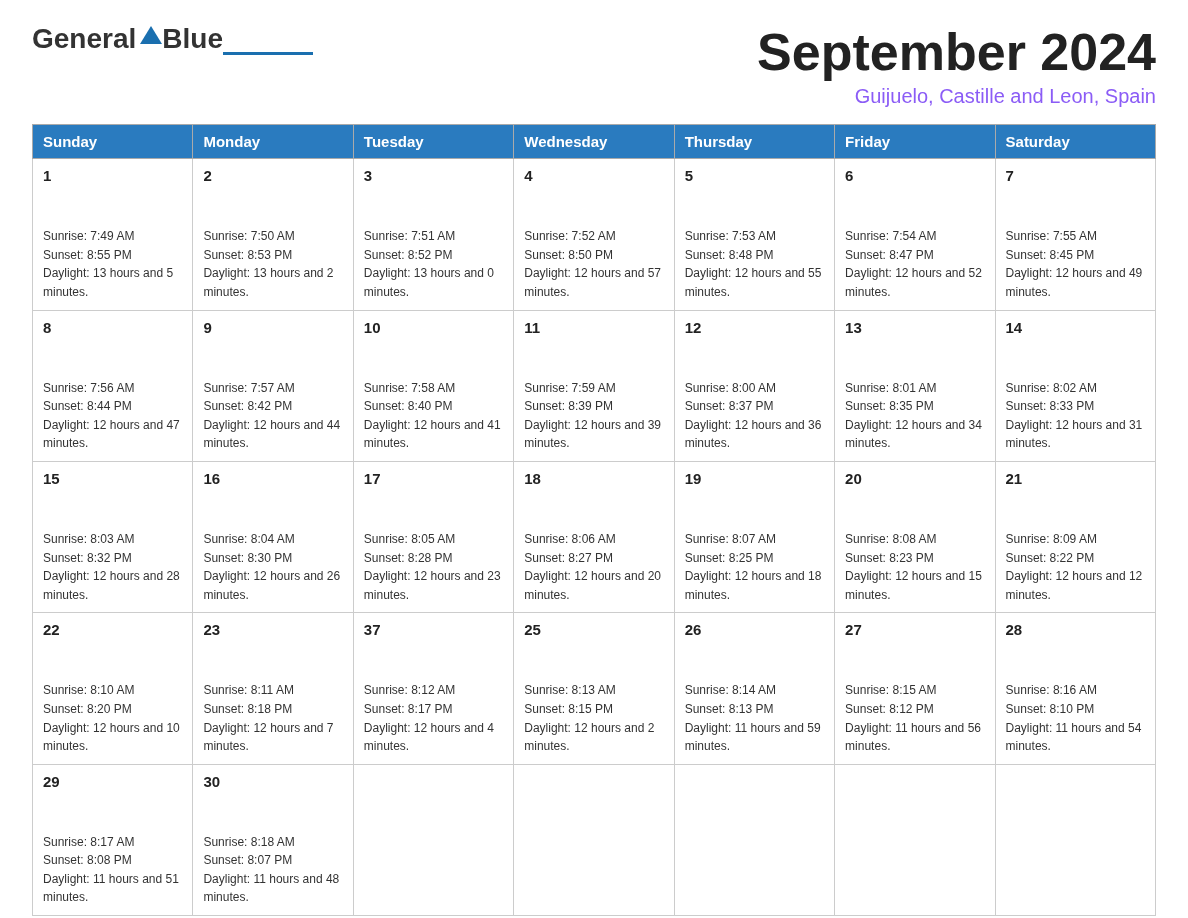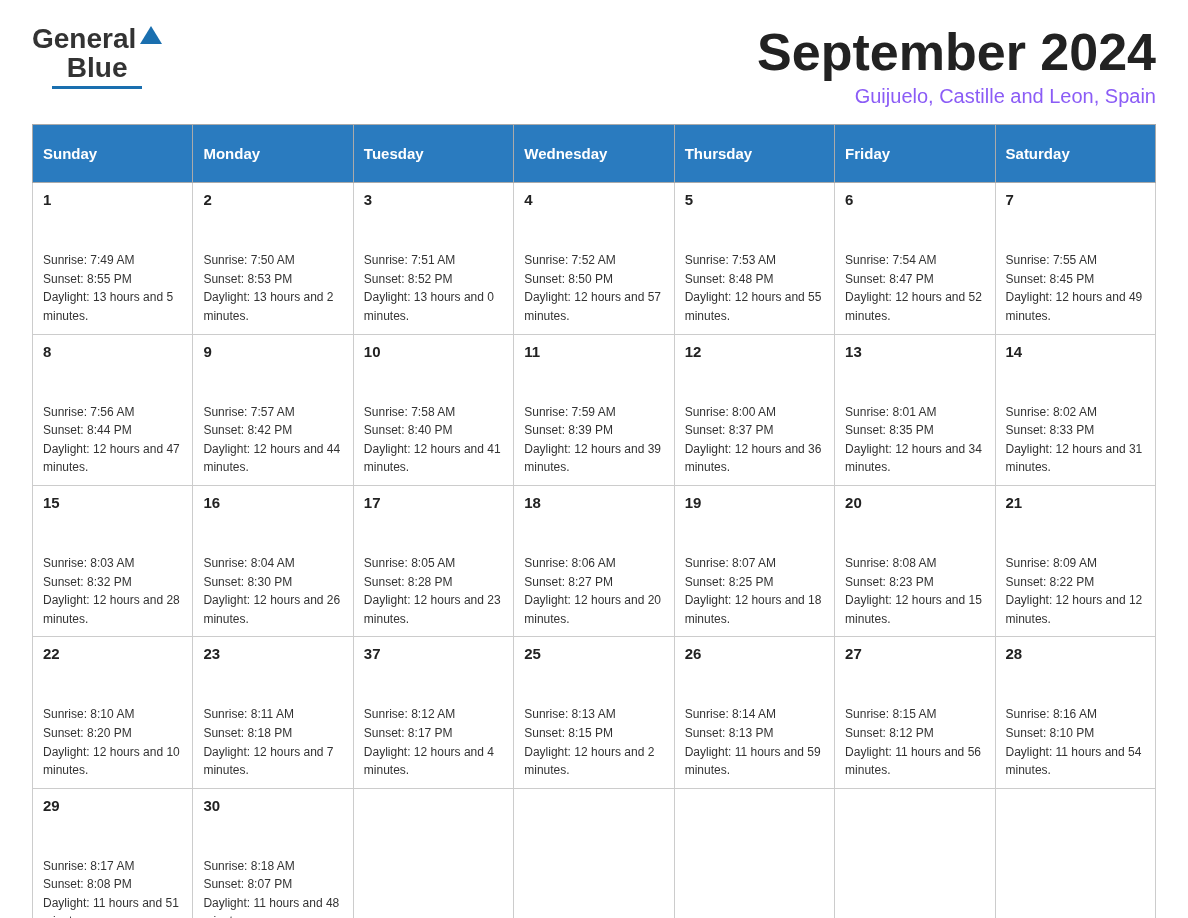--- a/index.html
+++ b/index.html
@@ -11,22 +11,22 @@
       min-height: 918px;
     }
     .header {
       display: flex;
       justify-content: space-between;
       align-items: flex-start;
       margin-bottom: 16px;
     }
     .logo {
       display: flex;
-      flex-direction: column;
-      align-items: center;
+      flex-direction: row;
+      align-items: flex-end;
     }
     .logo-text {
       font-size: 28px;
       font-weight: bold;
       color: #333;
       line-height: 1.1;
     }
     .logo-line {
       width: 90px;
       height: 3px;
@@ -50,21 +50,21 @@
     .calendar {
       width: 100%;
       border-collapse: collapse;
       border: 1px solid #aaa;
     }
     .calendar th {
       background: #2a7bbf;
       color: #fff;
       font-size: 15px;
       font-weight: bold;
-      padding: 20px 10px;
+      padding: 8px 10px;
       text-align: left;
       border: 1px solid #aaa;
     }
     .calendar td {
       vertical-align: top;
       border: 1px solid #ccc;
       padding: 8px 10px;
       width: 14.28%;
       min-height: 110px;
     }

